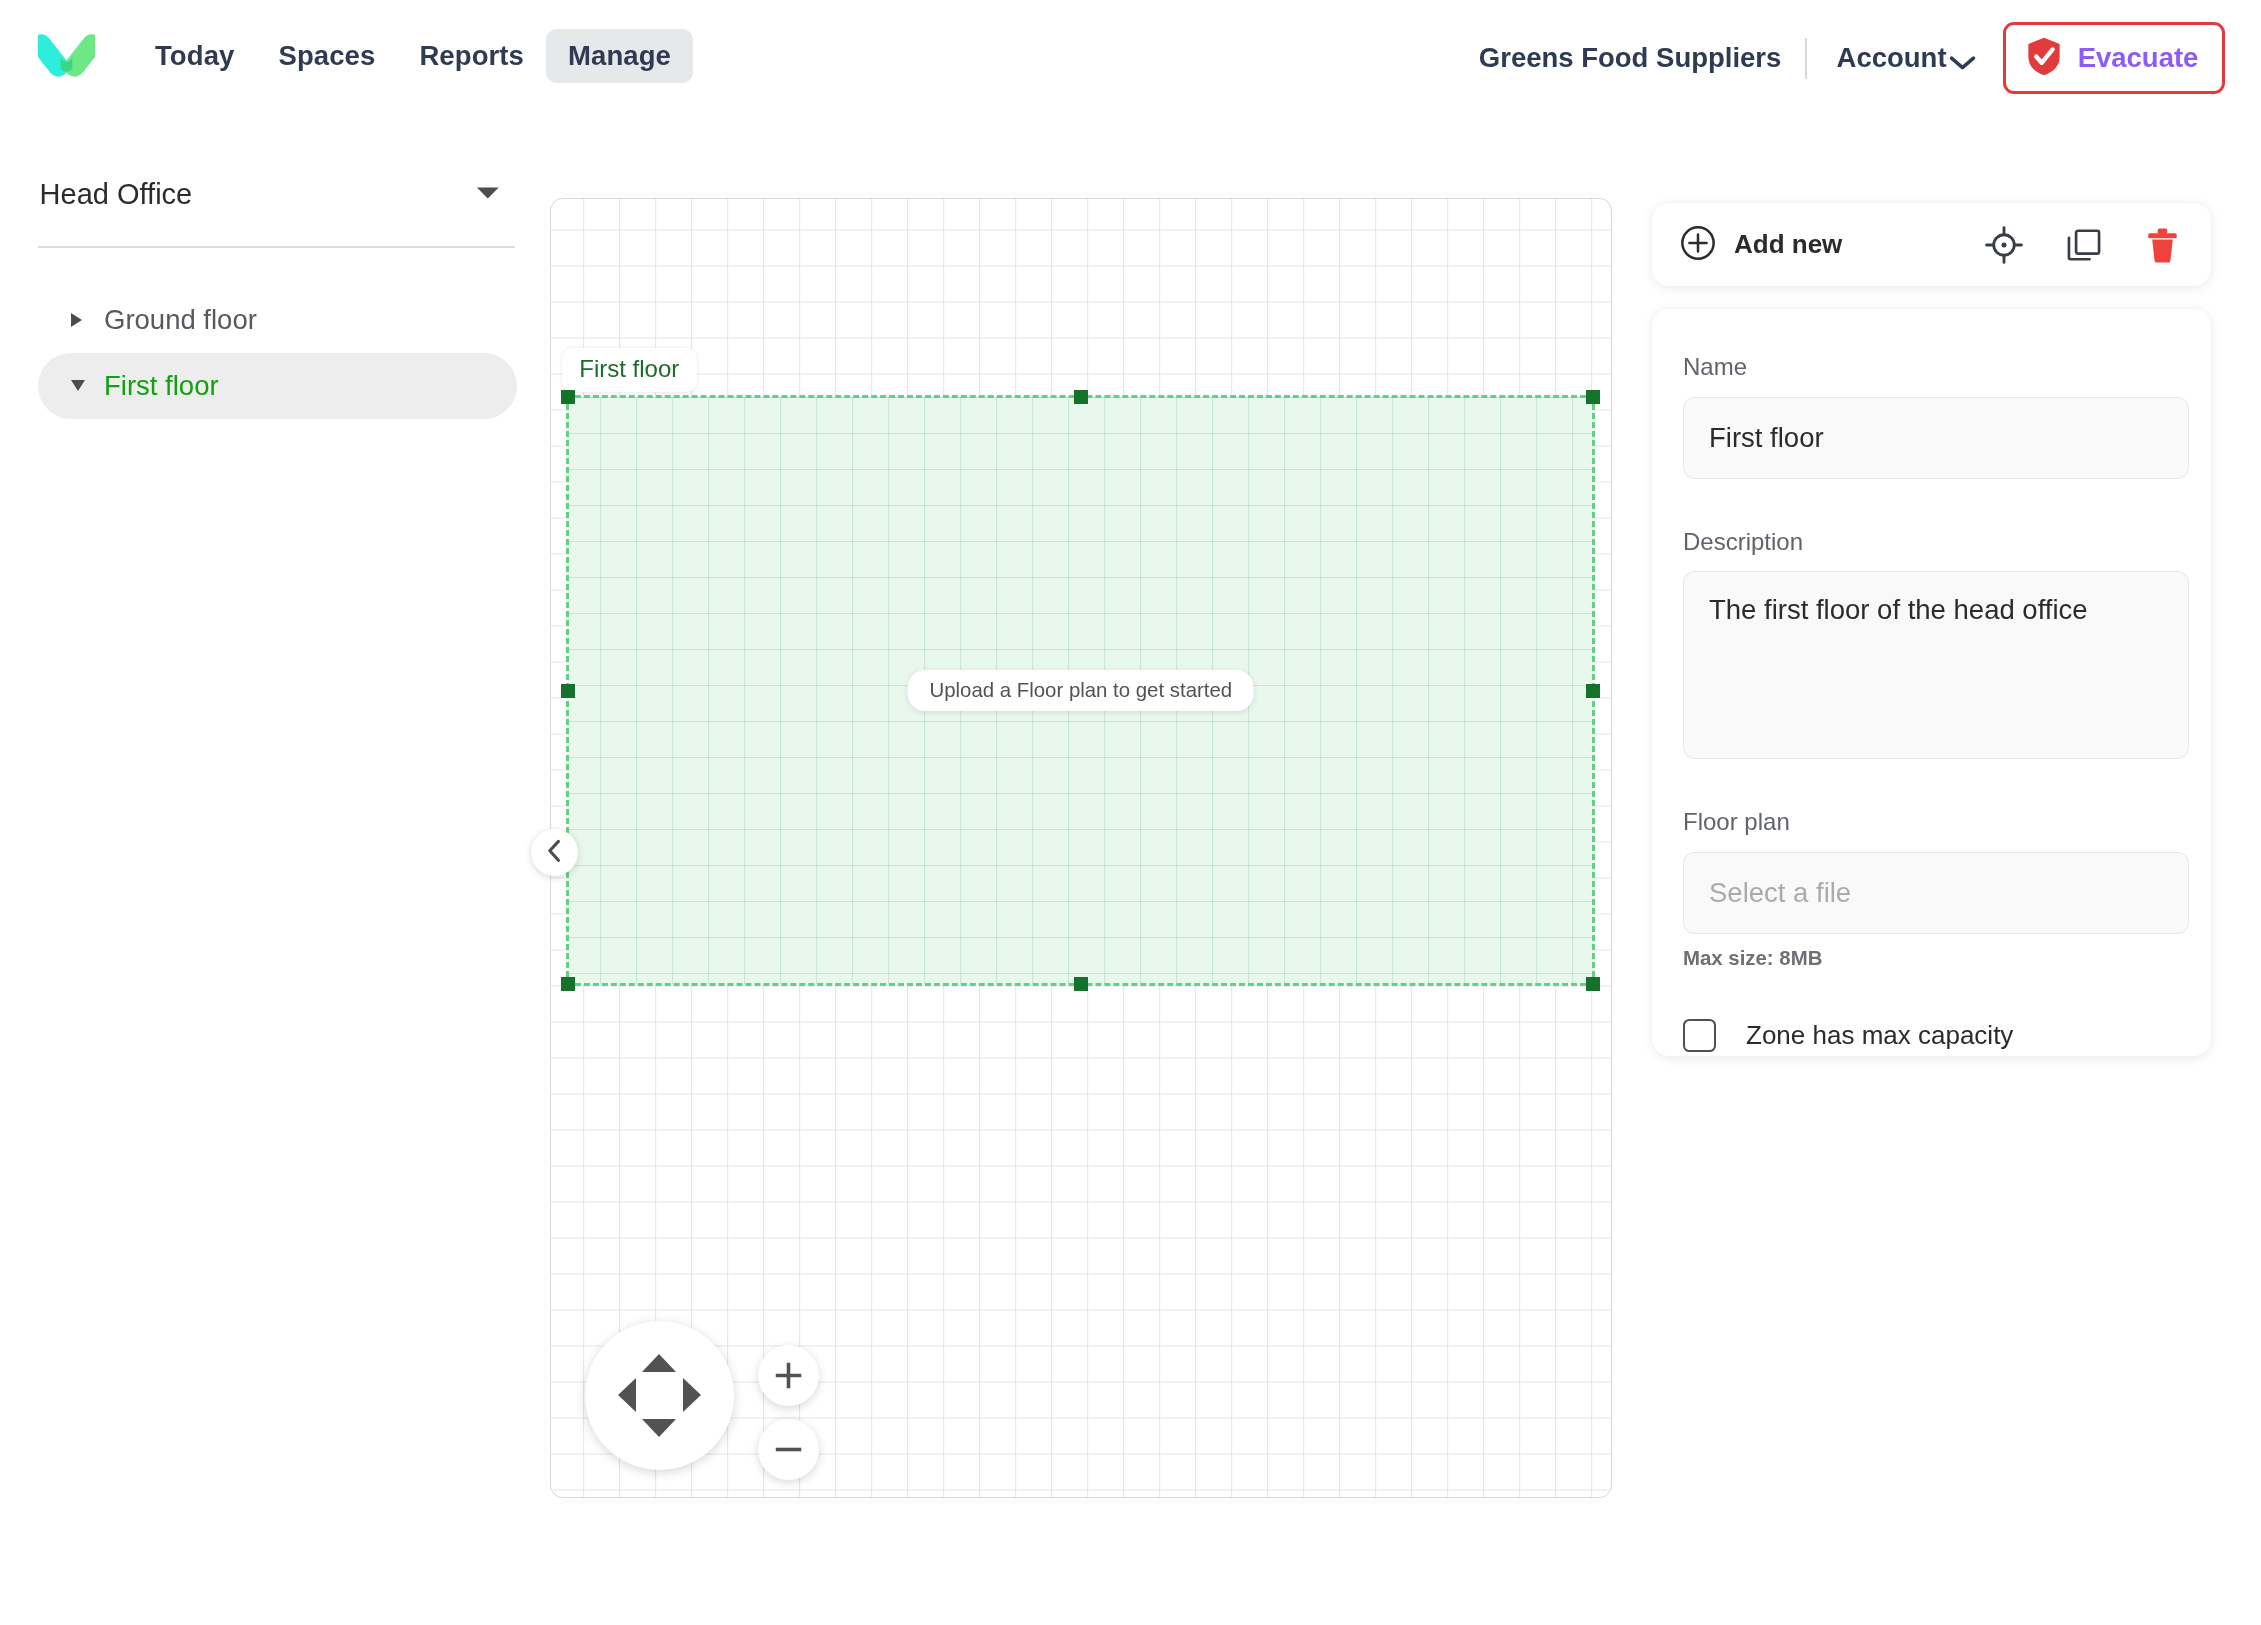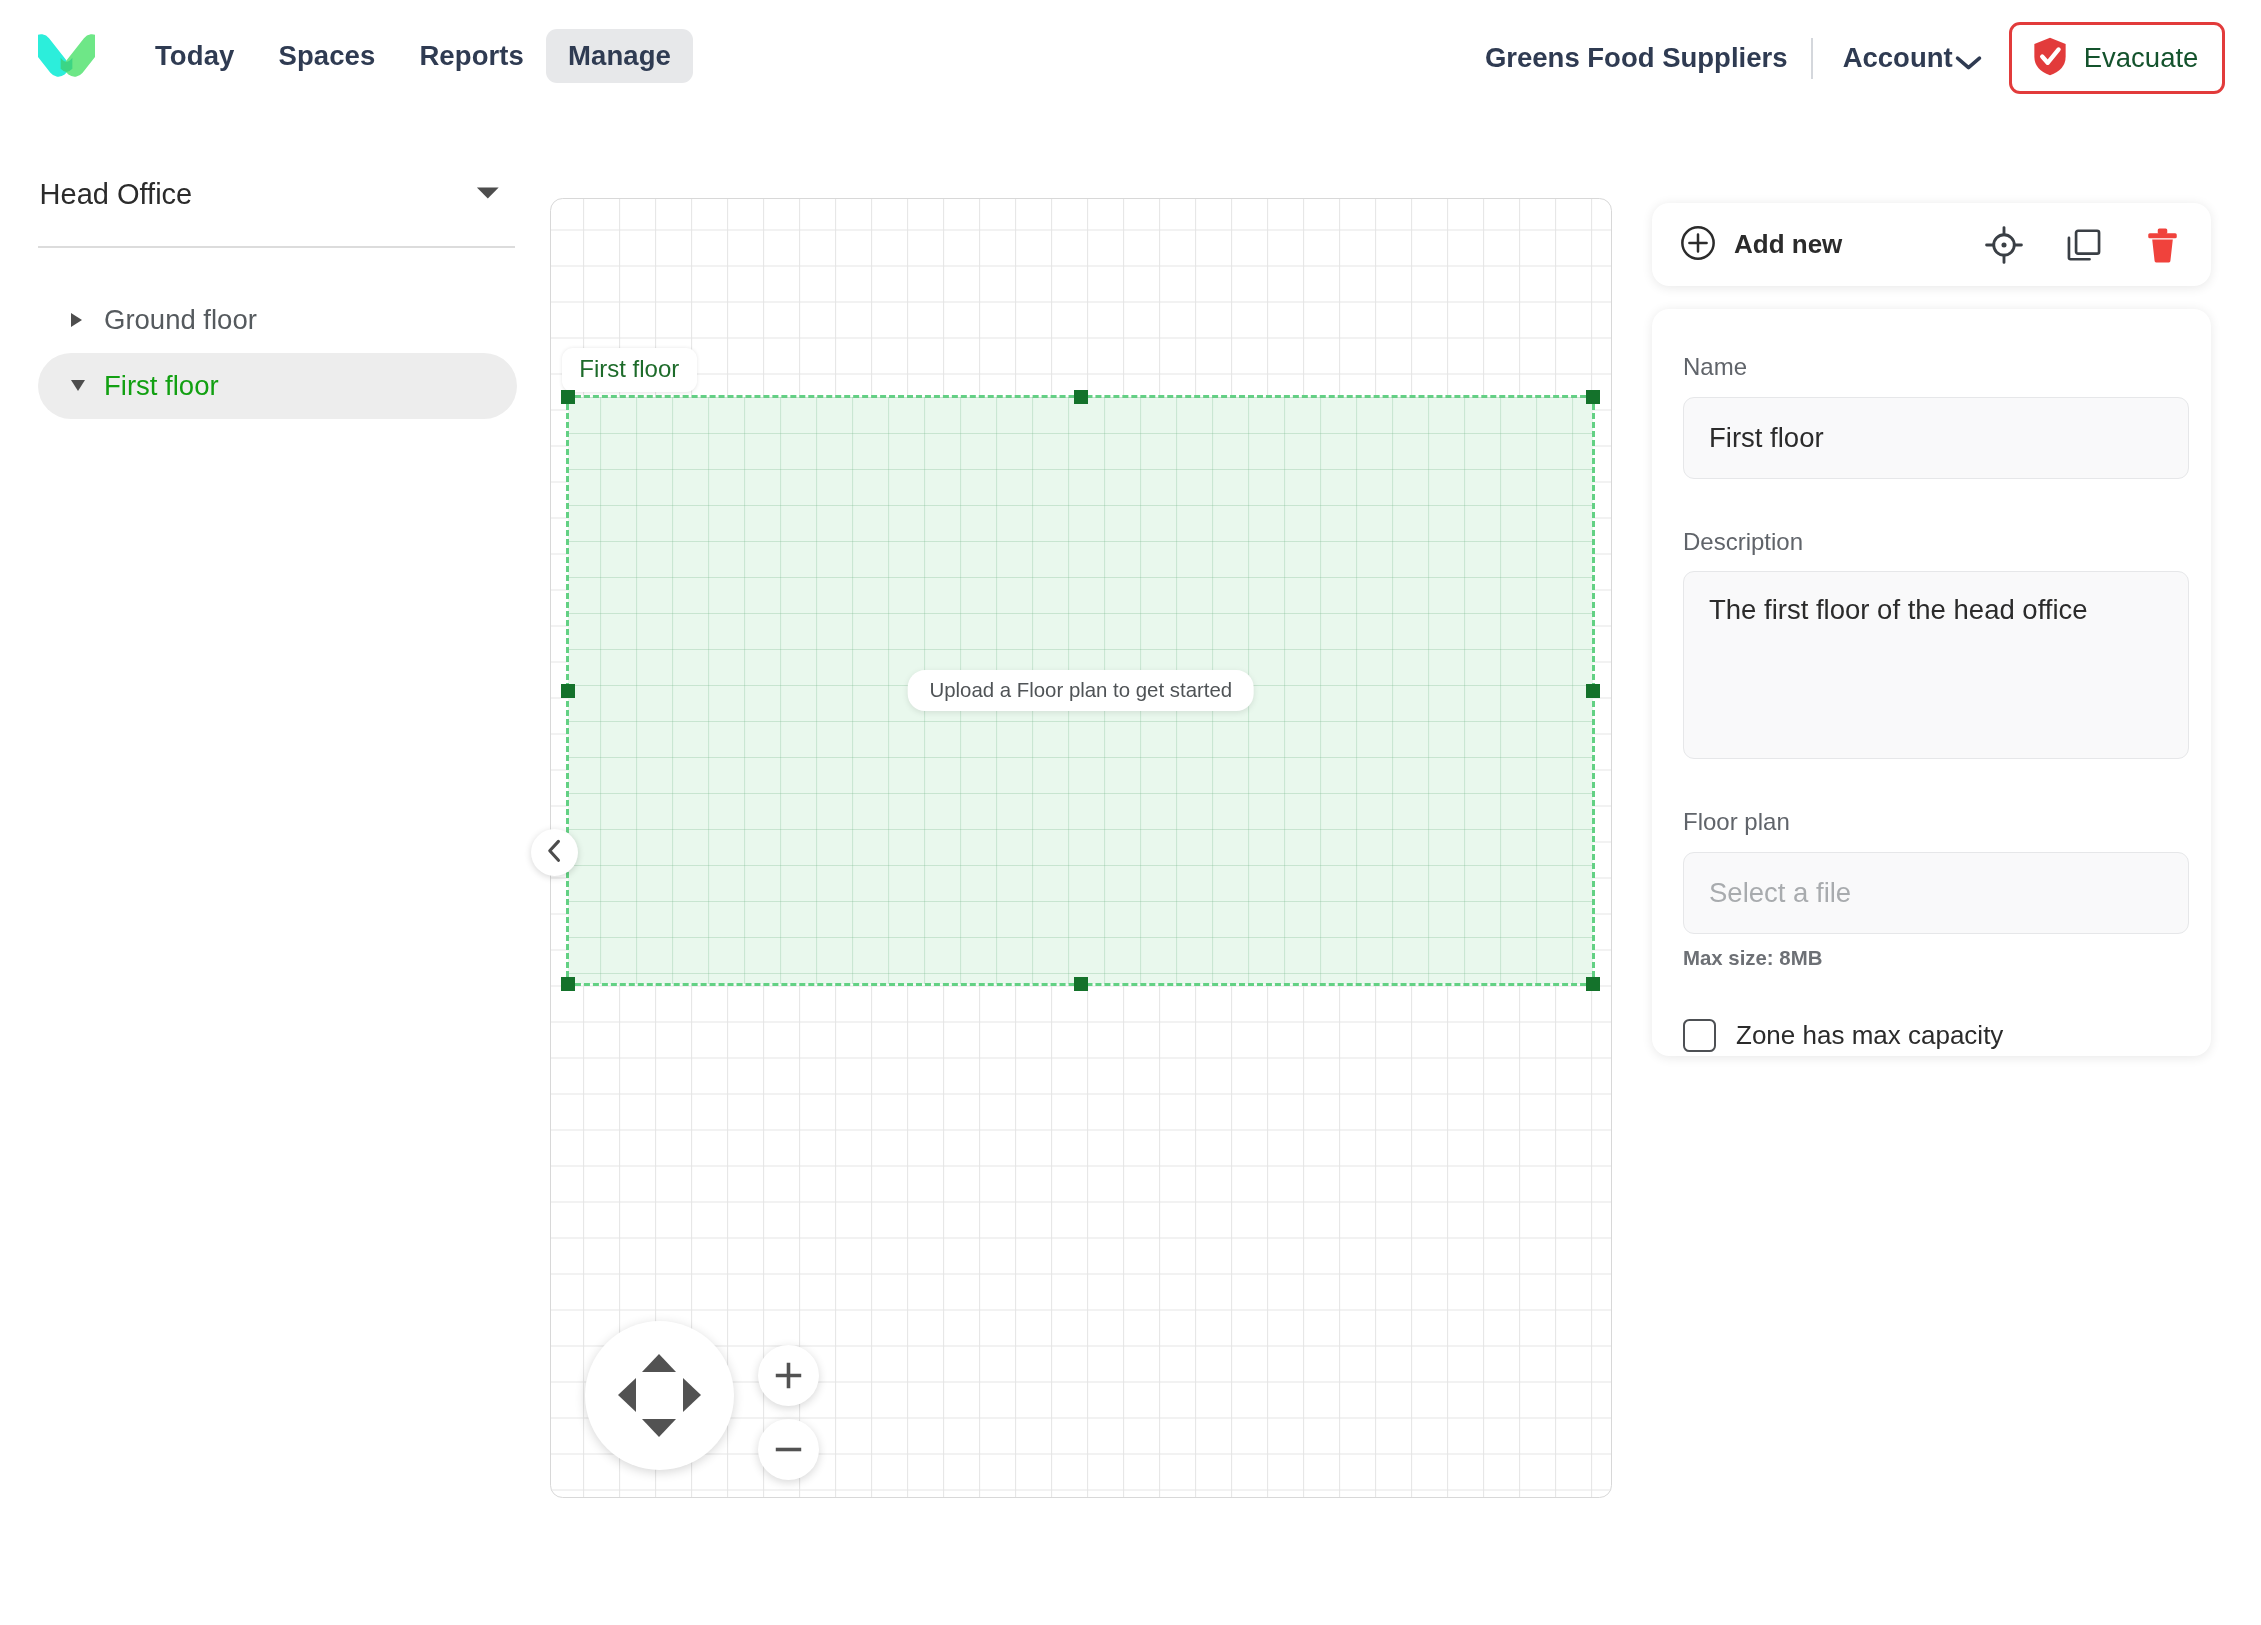--- a/index.html
+++ b/index.html
@@ -46,21 +46,21 @@
     padding: 0 27px 0 30px; cursor: pointer;
   }
   .account-label { font-size: 27.5px; font-weight: 600; color: #2f3b52; }
   .evacuate-btn {
     display: flex; align-items: center; gap: 15.7px;
     border: 3.1px solid #e23b3b; border-radius: 11px;
     background: #fff; padding: 11px 23.6px 11px 20.4px;
     cursor: pointer;
   }
   .evacuate-label {
-    font-size: 27.5px; font-weight: 400; color: #14532d;
+    font-size: 27.5px; font-weight: 700; color: #8b5cf6;
     white-space: nowrap;
   }
 
   
   .sidebar {
     position: absolute; left: 38px; top: 171px;
     width: 479px;
   }
   .site-select {
     display: flex; align-items: center; justify-content: space-between;
@@ -249,21 +249,21 @@
   .file-input {
     width: 506px; height: 82px;
     background: #f9f9fa; border: 1.6px solid #e6e7e9;
     border-radius: 11px;
     font-size: 27.5px; color: #a8abae;
     padding: 0 25px; display: flex; align-items: center;
     cursor: pointer;
   }
   .hint { font-size: 20.4px; color: #6d7075; margin-top: 12.6px; font-weight: bold; }
   .checkbox-row {
-    display: flex; align-items: center; gap: 20px;
+    display: flex; align-items: center; gap: 30px;
     margin-top: 49px; cursor: pointer;
   }
   .checkbox {
     width: 33px; height: 33px; flex: none;
     border: 2.4px solid #4d5054; border-radius: 6.3px; background: #fff;
   }
   .checkbox-label { font-size: 26px; color: #2b2b2b; }
   .mt-group { margin-top: 49px; }
 </style>
 </head>

